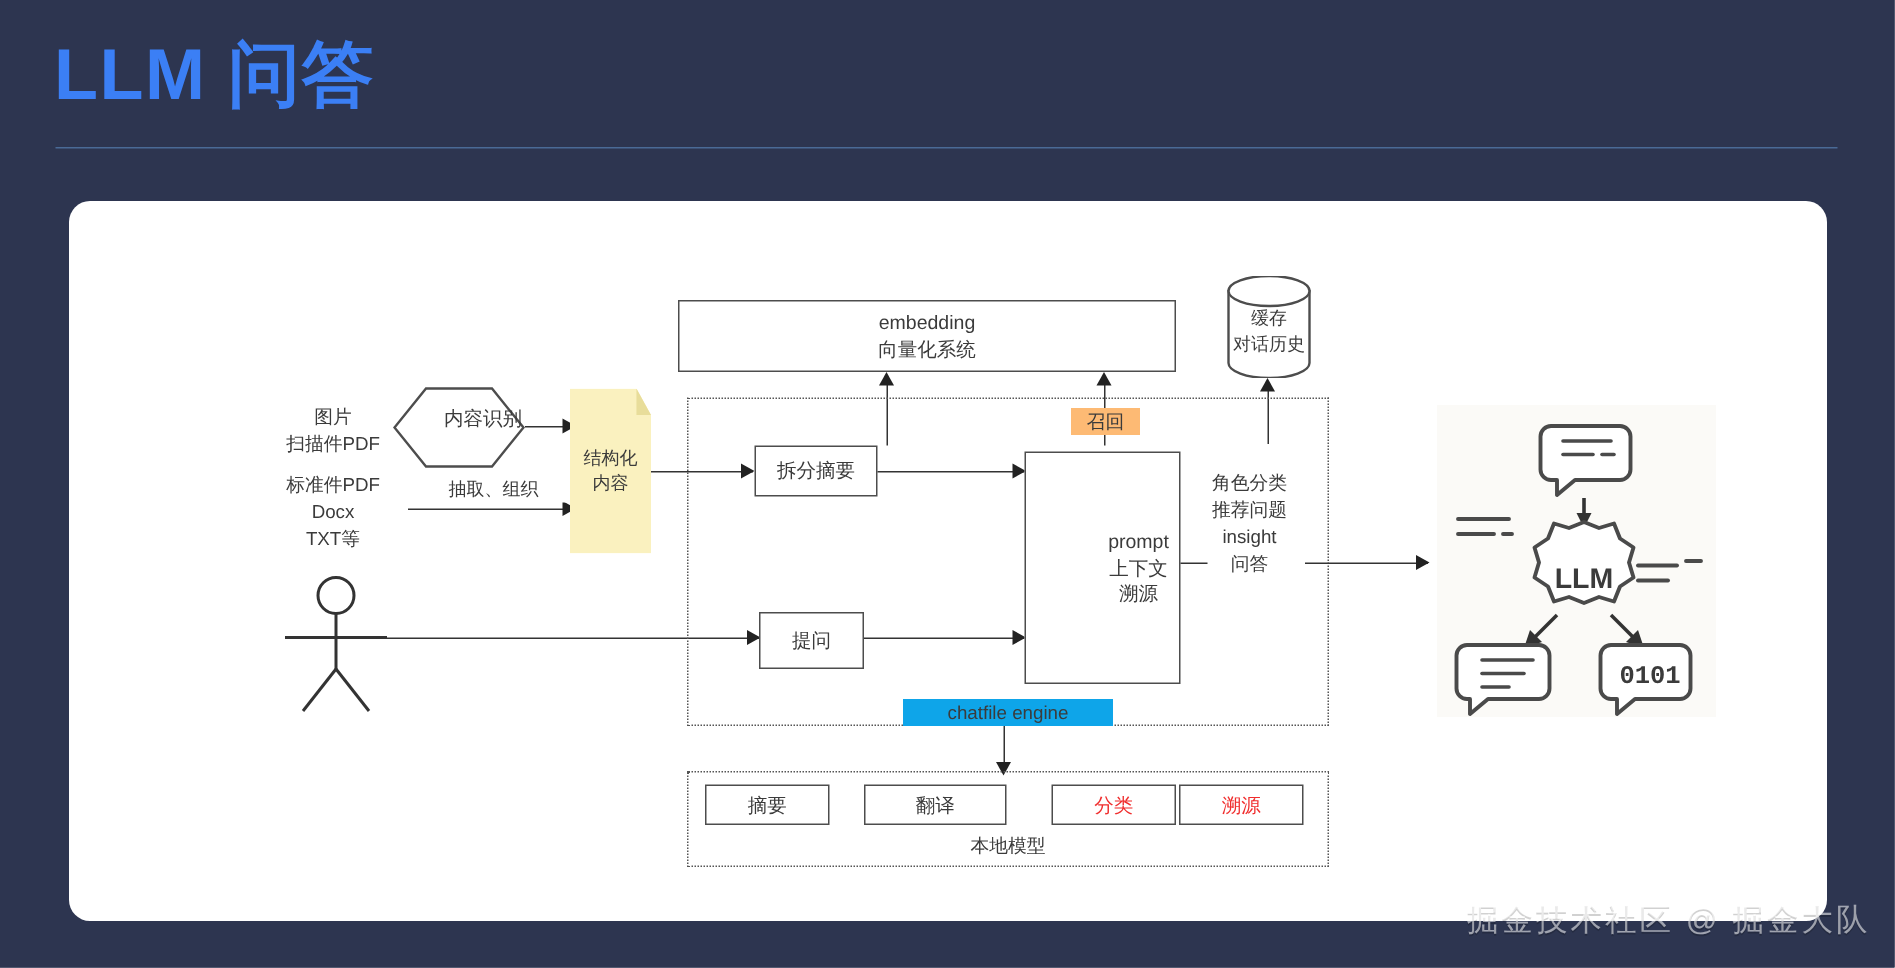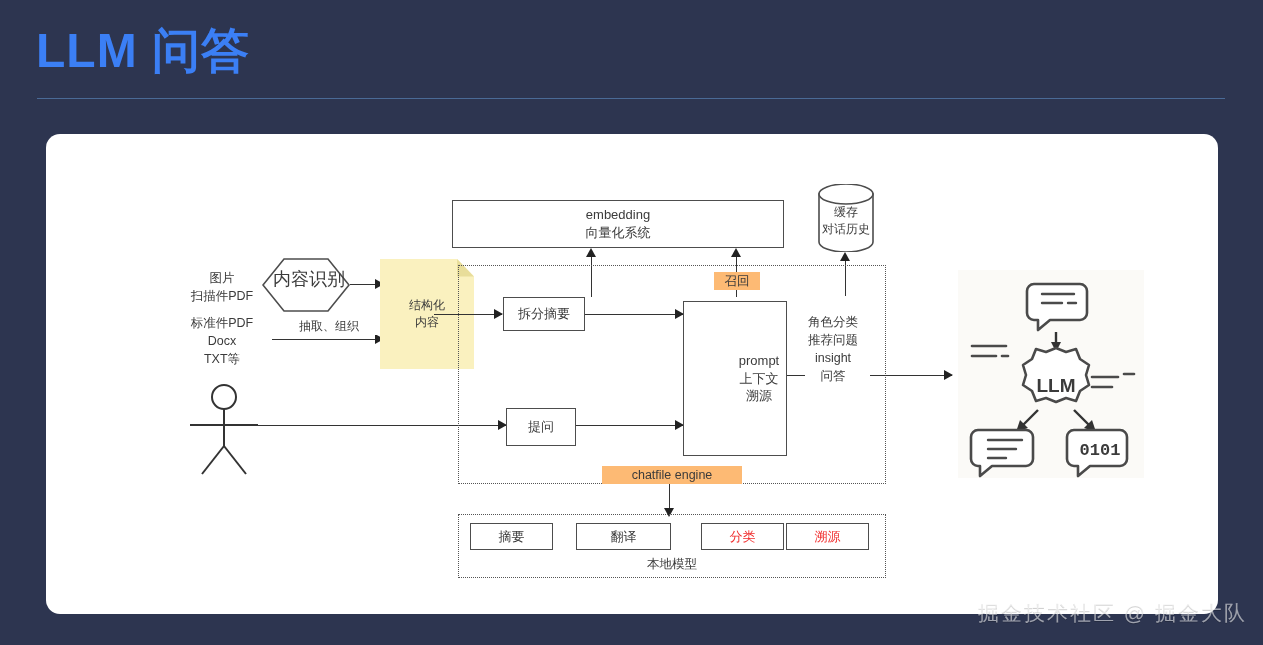--- a/index.html
+++ b/index.html
@@ -182,27 +182,27 @@
     <div class="arrow-r" style="left:264px; top:145px;"></div>
 
     <div class="hline" style="left:226px; top:205px; width:110px;"></div>
     <div class="arrow-r" style="left:329px; top:200px;"></div>
     <div class="plain-text" style="left:230px; top:184px; width:106px; font-size:12px; background:#fff;">抽取、组织</div>
 
     <div style="position:absolute; left:216px; top:124px; width:88px; height:54px;">
       <svg width="88" height="54" viewBox="0 0 88 54">
         <polygon points="22,1 66,1 87,27 66,53 22,53 1,27" fill="#ffffff" stroke="#4d4d4d" stroke-width="1.6"></polygon>
       </svg>
-      <div class="plain-text" style="left:3px; top:0; width:88px; height:42px; display:flex; align-items:center; justify-content:center; font-size:18px;">内容识别</div>
+      <div class="plain-text" style="left:16px; top:0; width:88px; height:42px; display:flex; align-items:center; justify-content:center; font-size:13px;">内容识别</div>
     </div>
 
     <div class="hline" style="left:304px; top:150px; width:32px;"></div>
     <div class="arrow-r" style="left:329px; top:145px;"></div>
 
-    <div id="structured-note" style="left:334px; top:125px; width:54px; height:110px;padding-left:40px;">
+    <div id="structured-note" style="left:334px; top:125px; width:54px; height:110px;">
       <div class="note-body"></div>
       <div class="note-fold"></div>
       <div class="note-label">结构化
 内容</div>
     </div>
 
     <div class="hline" style="left:388px; top:180px; width:68px;"></div>
     <div class="arrow-r" style="left:448px; top:175px;"></div>
 
     <div style="position:absolute; left:134px; top:250px; width:90px; height:92px;">
@@ -233,21 +233,21 @@
         <path d="M2,10 L2,58 A27,10 0 0 0 56,58 L56,10 Z" fill="#ffffff" stroke="#4d4d4d" stroke-width="1.6"></path>
         <ellipse cx="29" cy="10" rx="27" ry="10" fill="#ffffff" stroke="#4d4d4d" stroke-width="1.6"></ellipse>
       </svg>
       <div class="plain-text" style="left:0; top:20px; width:58px; font-size:12px;">缓存
 对话历史</div>
     </div>
     <div class="vline" style="left:799px; top:122px; height:40px;"></div>
     <div class="arrow-u" style="left:794px; top:118px;"></div>
 
     <div class="dotted-group" style="left:412px; top:131px; width:428px; height:219px;"></div>
-    <div class="plain-text" style="left:556px; top:332px; width:140px; font-size:12.5px; background:#fdba74;">chatfile engine</div>
+    <div class="plain-text" style="left:556px; top:332px; width:140px; font-size:12.5px; background:#0ea5e9;">chatfile engine</div>
 
     <div class="node" style="left:457px; top:163px; width:82px; height:34px;">拆分摘要</div>
     <div class="hline" style="left:539px; top:180px; width:98px;"></div>
     <div class="arrow-r" style="left:629px; top:175px;"></div>
 
     <div class="node" style="left:460px; top:274px; width:70px; height:38px;">提问</div>
     <div class="hline" style="left:530px; top:291px; width:107px;"></div>
     <div class="arrow-r" style="left:629px; top:286px;"></div>
 
     <div class="node" style="left:637px; top:167px; width:104px; height:155px; font-size:13px;padding-left:48px;">prompt

